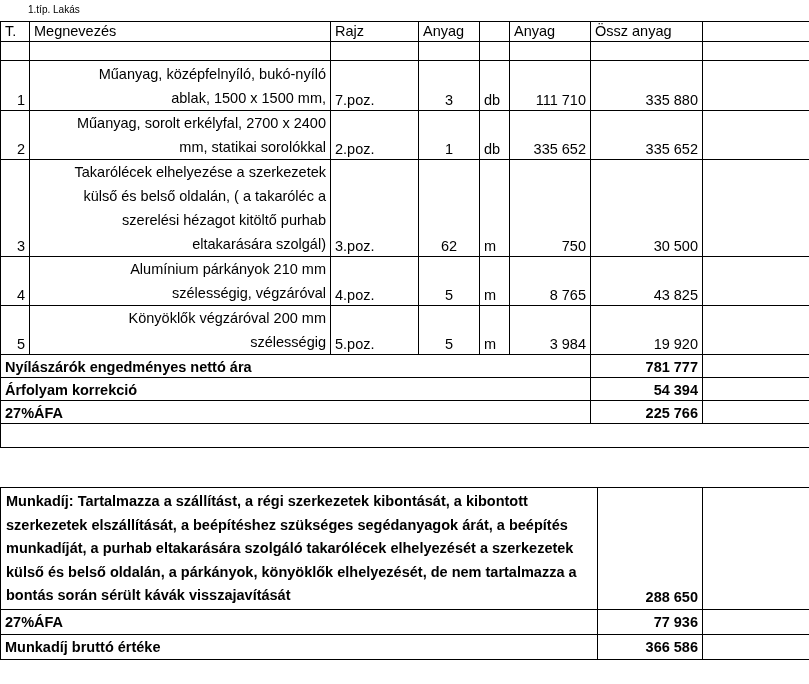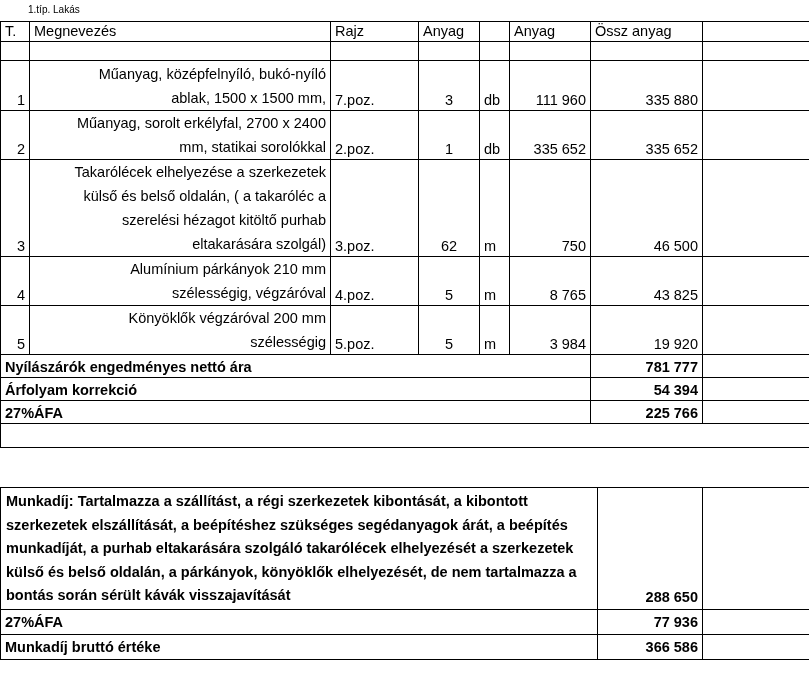--- a/index.html
+++ b/index.html
@@ -165,21 +165,21 @@
 
       <tr style="height:50px;">
         <td class="no-cell">1</td>
         <td class="desc-cell">
             <span class="desc-text"> Műanyag, középfelnyíló, bukó-nyíló
 ablak, 1500 x 1500 mm,</span>
           </td>
         <td class="l val-bottom">7.poz.</td>
         <td class="c val-bottom">3</td>
         <td class="l val-bottom">db</td>
-        <td class="n val-bottom">111 960</td>
+        <td class="n val-bottom">111 710</td>
         <td class="n val-bottom">335 880</td>
         <td class="l"></td>
       </tr>
 
       <tr style="height:48px;">
         <td class="no-cell">2</td>
         <td class="desc-cell">
             <span class="desc-text"> Műanyag, sorolt erkélyfal, 2700 x 2400
 mm, statikai sorolókkal</span>
           </td>
@@ -196,21 +196,21 @@
         <td class="desc-cell">
             <span class="desc-text">  Takarólécek elhelyezése a szerkezetek
 külső és belső oldalán, ( a takaróléc a
 szerelési hézagot kitöltő purhab
 eltakarására szolgál)</span>
           </td>
         <td class="l val-bottom">3.poz.</td>
         <td class="c val-bottom">62</td>
         <td class="l val-bottom">m</td>
         <td class="n val-bottom">750</td>
-        <td class="n val-bottom">46 500</td>
+        <td class="n val-bottom">30 500</td>
         <td class="l"></td>
       </tr>
 
       <tr style="height:48px;">
         <td class="no-cell">4</td>
         <td class="desc-cell">
             <span class="desc-text"> Alumínium párkányok 210 mm
 szélességig, végzáróval</span>
           </td>
         <td class="l val-bottom">4.poz.</td>

